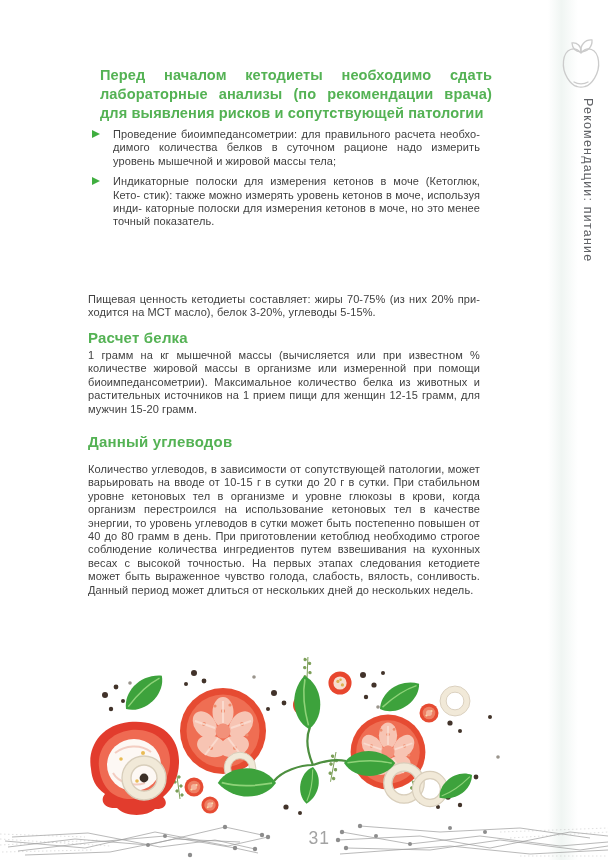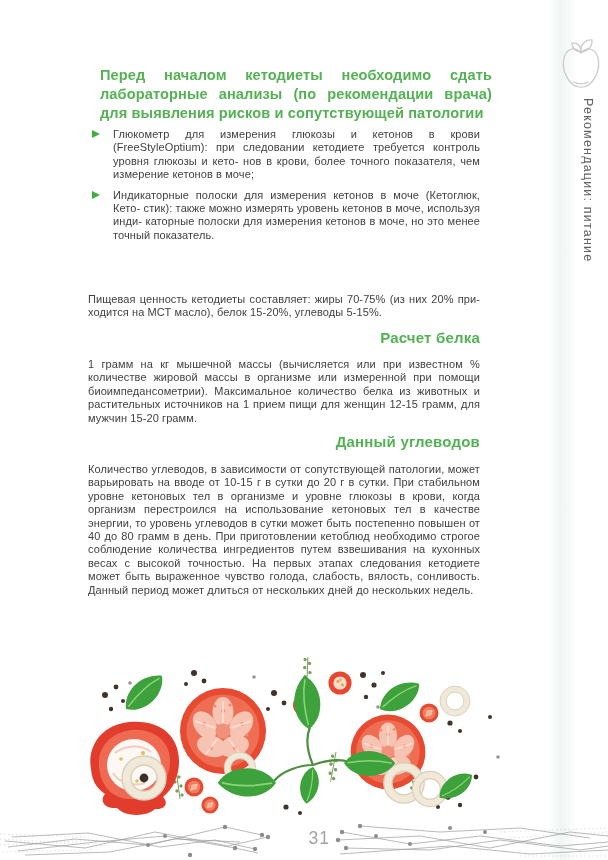--- a/index.html
+++ b/index.html
@@ -8,39 +8,39 @@
     background:#ffffff;
     font-family:"Liberation Sans",sans-serif;
     -webkit-font-smoothing:antialiased;
   }
   .page{position:absolute;inset:0;}
   .scan-shade{
     position:absolute;left:548px;top:0;width:30px;height:860px;
     background:linear-gradient(90deg,rgba(222,234,228,0) 0%,rgba(222,234,228,.45) 45%,rgba(222,234,228,0) 100%);
     pointer-events:none;
   }
-  .col{position:absolute;left:88px;width:392px;color:#414141;text-align:right;}
+  .col{position:absolute;left:88px;width:392px;color:#414141;}
   .green{color:#54b254;}
   .intro{
     top:66px;font-size:14.6px;line-height:18.9px;font-weight:bold;
     text-align:justify;text-align-last:left;letter-spacing:.1px;margin-left:12px;
   }
   .body-txt{
     font-size:11px;line-height:13.4px;letter-spacing:.1px;
     text-align:justify;text-align-last:left;
   }
   .bullets{top:128px;}
   .bullet{position:relative;padding-left:25px;margin-bottom:7px;}
   .tri{
     position:absolute;left:4px;top:2px;width:0;height:0;
     border-left:8px solid #3fae3f;border-top:4.5px solid transparent;border-bottom:4.5px solid transparent;
   }
   .note{top:293px;}
   .h-protein{top:329px;}
-  .p-protein{top:358px;}
+  .p-protein{top:349px;}
   .h-carbs{top:433px;}
   .p-carbs{top:463px;}
   .sec-h{font-size:15px;font-weight:bold;letter-spacing:.2px;}
   .sidebar-label{
     position:absolute;top:98px;right:13px;height:170px;
     writing-mode:vertical-rl;text-orientation:mixed;
     font-size:12.5px;letter-spacing:1.2px;color:#5f6165;
   }
   .apple{position:absolute;left:560px;top:36px;}
   .food{position:absolute;left:78px;top:657px;}
@@ -69,29 +69,29 @@
     </svg>
   </div>
 
   <div class="sidebar-label">Рекомендации: питание</div>
 
   <div class="col intro green">Перед началом кетодиеты необходимо сдать лабораторные анализы (по рекомендации врача) для выявления рисков и сопутствующей патологии</div>
 
   <div class="col bullets body-txt">
     <div class="bullet">
       <span class="tri"></span>
-      <span>Глюкометр для измерения глюкозы и кетонов в крови (FreeStyleOptium): при следовании кетодиете требуется контроль уровня глюкозы и кето- нов в крови, более точного показателя, чем измерение кетонов в моче;</span>
+      <span>Проведение биоимпедансометрии: для правильного расчета необхо- димого количества белков в суточном рационе надо измерить уровень мышечной и жировой массы тела;</span>
     </div>
     <div class="bullet">
       <span class="tri"></span>
       <span>Индикаторные полоски для измерения кетонов в моче (Кетоглюк, Кето- стик): также можно измерять уровень кетонов в моче, используя инди- каторные полоски для измерения кетонов в моче, но это менее точный показатель.</span>
     </div>
   </div>
 
-  <div class="col note body-txt">Пищевая ценность кетодиеты составляет: жиры 70-75% (из них 20% при- ходится на МСТ масло), белок 15-20%, углеводы 5-15%.</div>
+  <div class="col note body-txt">Пищевая ценность кетодиеты составляет: жиры 70-75% (из них 20% при- ходится на МСТ масло), белок 3-20%, углеводы 5-15%.</div>
 
   <div class="col h-protein sec-h green">Расчет белка</div>
   <div class="col p-protein body-txt">1 грамм на кг мышечной массы (вычисляется или при известном % количестве жировой массы в организме или измеренной при помощи биоимпедансометрии). Максимальное количество белка из животных и растительных источников на 1 прием пищи для женщин 12-15 грамм, для мужчин 15-20 грамм.</div>
 
   <div class="col h-carbs sec-h green">Данный углеводов</div>
   <div class="col p-carbs body-txt">Количество углеводов, в зависимости от сопутствующей патологии, может варьировать на вводе от 10-15 г в сутки до 20 г в сутки. При стабильном уровне кетоновых тел в организме и уровне глюкозы в крови, когда организм перестроился на использование кетоновых тел в качестве энергии, то уровень углеводов в сутки может быть постепенно повышен от 40 до 80 грамм в день. При приготовлении кетоблюд необходимо строгое соблюдение количества ингредиентов путем взвешивания на кухонных весах с высокой точностью. На первых этапах следования кетодиете может быть выраженное чувство голода, слабость, вялость, сонливость. Данный период может длиться от нескольких дней до нескольких недель.</div>
 
   <div class="food">
     <svg width="440" height="172" viewBox="0 0 440 172">
       <defs>

